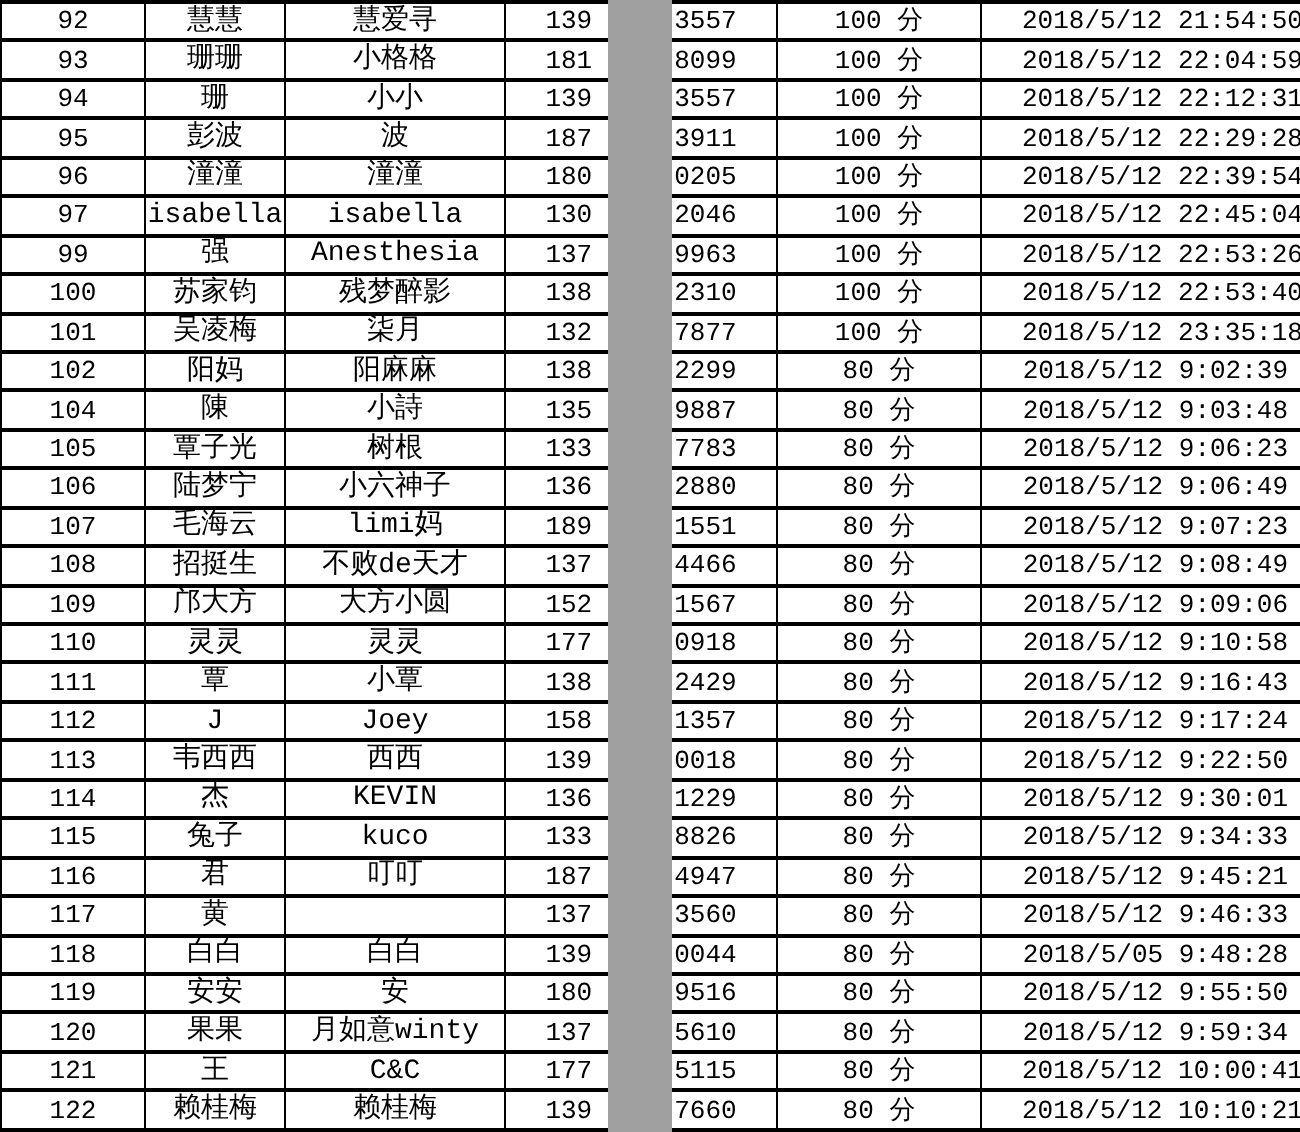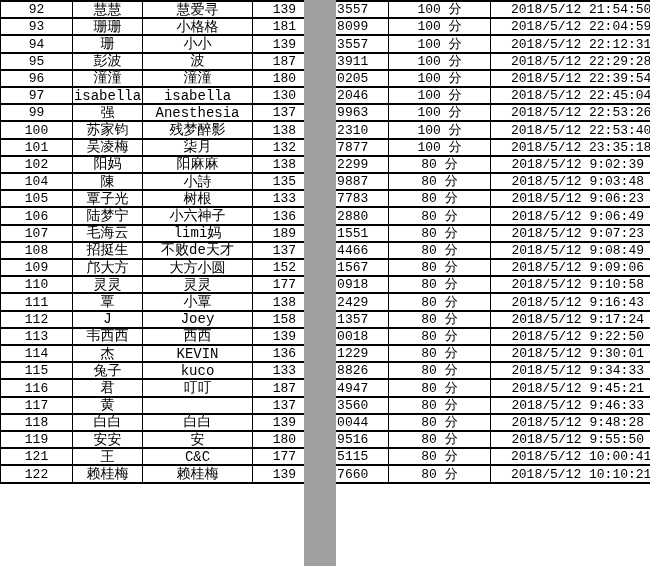--- a/index.html
+++ b/index.html
@@ -6,21 +6,21 @@
   body {
     width: 650px; height: 566px;
     background: #ffffff;
     font-family: "Liberation Mono", "DejaVu Sans Mono", monospace;
     color: #000;
   }
   .stage { position: relative; width: 650px; height: 566px; overflow: hidden; background: #fff; }
   table.score-table {
     border-collapse: collapse;
     table-layout: fixed;
-    width: 650px; height: 484px;
+    width: 650px; height: 566px;
   }
   td {
     border-left: 1px solid #000;
     border-right: 1px solid #000;
     border-top: 2px solid #000;
     border-bottom: 2px solid #000;
     padding: 0;
     font-size: 13px;
     line-height: 1;
     text-align: center;
@@ -421,38 +421,52 @@
     <td class="c-name">白白</td>
     <td class="c-nick">白白</td>
     <td class="c-phone">
       <span class="ph-wrap">
         <span>139</span>
         <span class="ph-gap"></span>
         <span>0044</span>
       </span>
     </td>
     <td class="c-score">80 分</td>
-    <td class="c-time">2018/5/12 9:48:28</td>
+    <td class="c-time">2018/5/05 9:48:28</td>
   </tr>
 
   <tr>
     <td class="c-rank">119</td>
     <td class="c-name">安安</td>
     <td class="c-nick">安</td>
     <td class="c-phone">
       <span class="ph-wrap">
         <span>180</span>
         <span class="ph-gap"></span>
         <span>9516</span>
       </span>
     </td>
     <td class="c-score">80 分</td>
     <td class="c-time">2018/5/12 9:55:50</td>
   </tr>
 
+  <tr>
+    <td class="c-rank">120</td>
+    <td class="c-name">果果</td>
+    <td class="c-nick">月如意winty</td>
+    <td class="c-phone">
+      <span class="ph-wrap">
+        <span>137</span>
+        <span class="ph-gap"></span>
+        <span>5610</span>
+      </span>
+    </td>
+    <td class="c-score">80 分</td>
+    <td class="c-time">2018/5/12 9:59:34</td>
+  </tr>
 
   <tr>
     <td class="c-rank">121</td>
     <td class="c-name">王</td>
     <td class="c-nick">C&amp;C</td>
     <td class="c-phone">
       <span class="ph-wrap">
         <span>177</span>
         <span class="ph-gap"></span>
         <span>5115</span>

